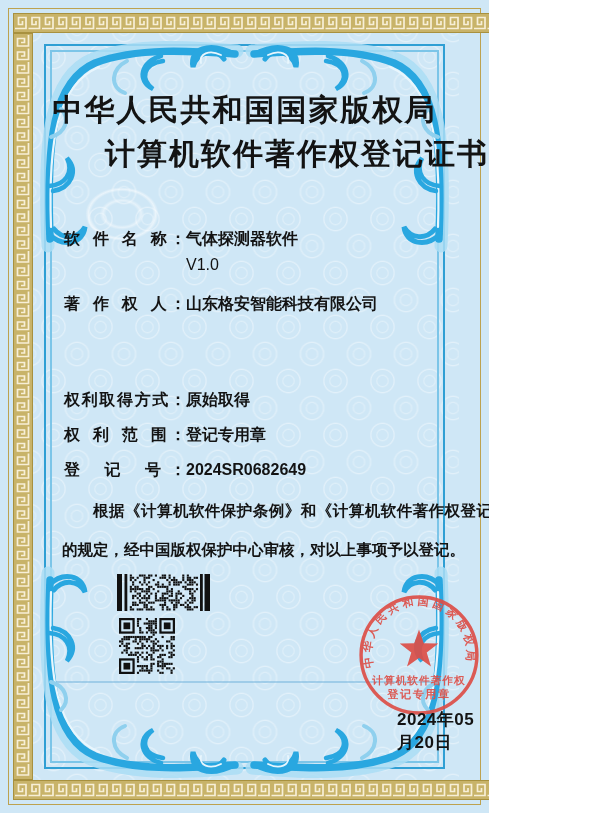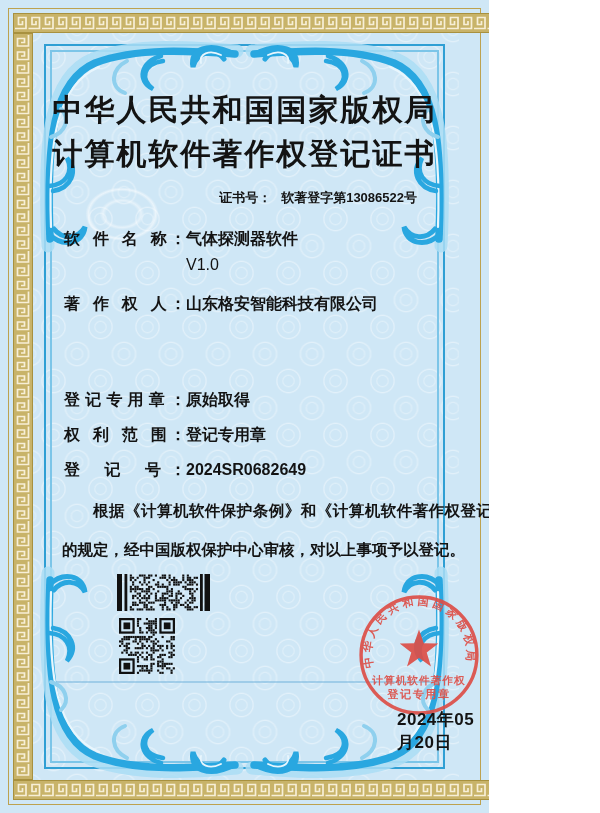--- a/index.html
+++ b/index.html
@@ -38,21 +38,21 @@
   .corner{position:absolute;width:200px;height:210px;z-index:4;pointer-events:none;}
   .corner svg{display:block;width:100%;height:100%;overflow:visible;}
   .tl{left:41px;top:41px;}
   .tr{right:41px;top:41px;transform:scaleX(-1);}
   .bl{left:41px;bottom:35px;transform:scaleY(-1);}
   .br{right:41px;bottom:35px;transform:scale(-1,-1);}
 
   
   .title1,.title2{position:absolute;left:0;width:100%;text-align:center;font-size:30px;font-weight:700;letter-spacing:2px;z-index:5;}
   .title1{top:90px;}
-  .title2{top:134px;}
+  .title2{top:134px;text-align:right;}
   .certno{position:absolute;left:0;right:72px;top:189px;text-align:right;font-size:13px;font-weight:700;z-index:5;}
   .certno .v{margin-left:10px;}
   .frow{position:absolute;left:64px;font-size:16px;font-weight:700;z-index:5;white-space:nowrap;}
   .flabel{display:inline-block;width:122px;text-align:justify;text-align-last:justify;word-spacing:2px;}
   .fvalue{display:inline-block;}
   .r1{top:229px;} .r1b{position:absolute;left:186px;top:256px;font-size:16px;font-weight:400;z-index:5;}
   .r2{top:294px;} .r3{top:390px;} .r4{top:425px;} .r5{top:460px;}
   .statement{position:absolute;left:62px;top:492px;width:478px;font-size:15.5px;font-weight:700;line-height:38.5px;
     text-align:justify;text-indent:2em;z-index:5;}
   .barcode{position:absolute;left:117px;top:574px;width:93px;height:37px;z-index:5;}
@@ -319,33 +319,30 @@
       </svg>
     </div>
   <div class="corner br">
       <svg viewBox="0 0 200 210">
         <use href="#flourish" xlink:href="#flourish"></use>
       </svg>
     </div>
 
   <div class="title1">中华人民共和国国家版权局</div>
   <div class="title2">计算机软件著作权登记证书</div>
-  <div class="certno">
-    <span>证书号：</span><span class="v">软著登字第13086522号</span>
-  </div>
 
   <div class="frow r1">
     <span class="flabel">软 件 名 称：</span><span class="fvalue">气体探测器软件</span>
   </div>
   <div class="r1b">V1.0</div>
   <div class="frow r2">
     <span class="flabel">著 作 权 人：</span><span class="fvalue">山东格安智能科技有限公司</span>
   </div>
   <div class="frow r3">
-    <span class="flabel">登记专用章：</span><span class="fvalue">原始取得</span>
+    <span class="flabel">权利取得方式：</span><span class="fvalue">原始取得</span>
   </div>
   <div class="frow r4">
     <span class="flabel">权 利 范 围：</span><span class="fvalue">登记专用章</span>
   </div>
   <div class="frow r5">
     <span class="flabel">登  记  号：</span><span class="fvalue">2024SR0682649</span>
   </div>
 
   <div class="statement">根据《计算机软件保护条例》和《计算机软件著作权登记办法》的规定，经中国版权保护中心审核，对以上事项予以登记。</div>
 

